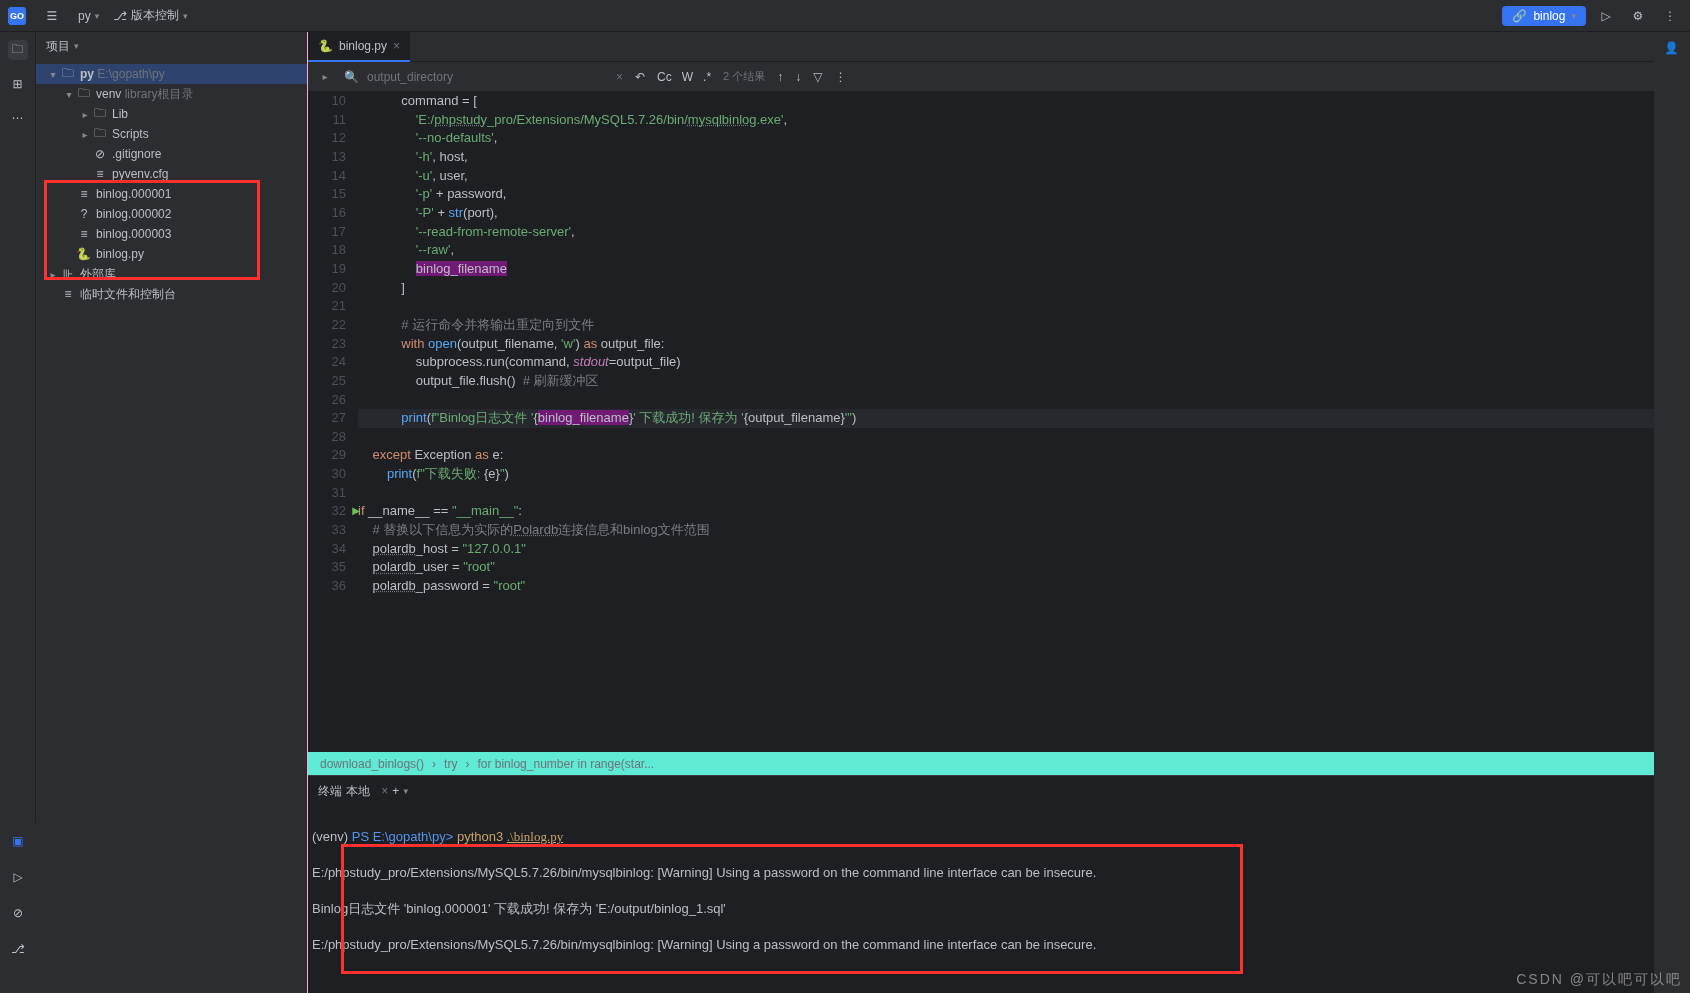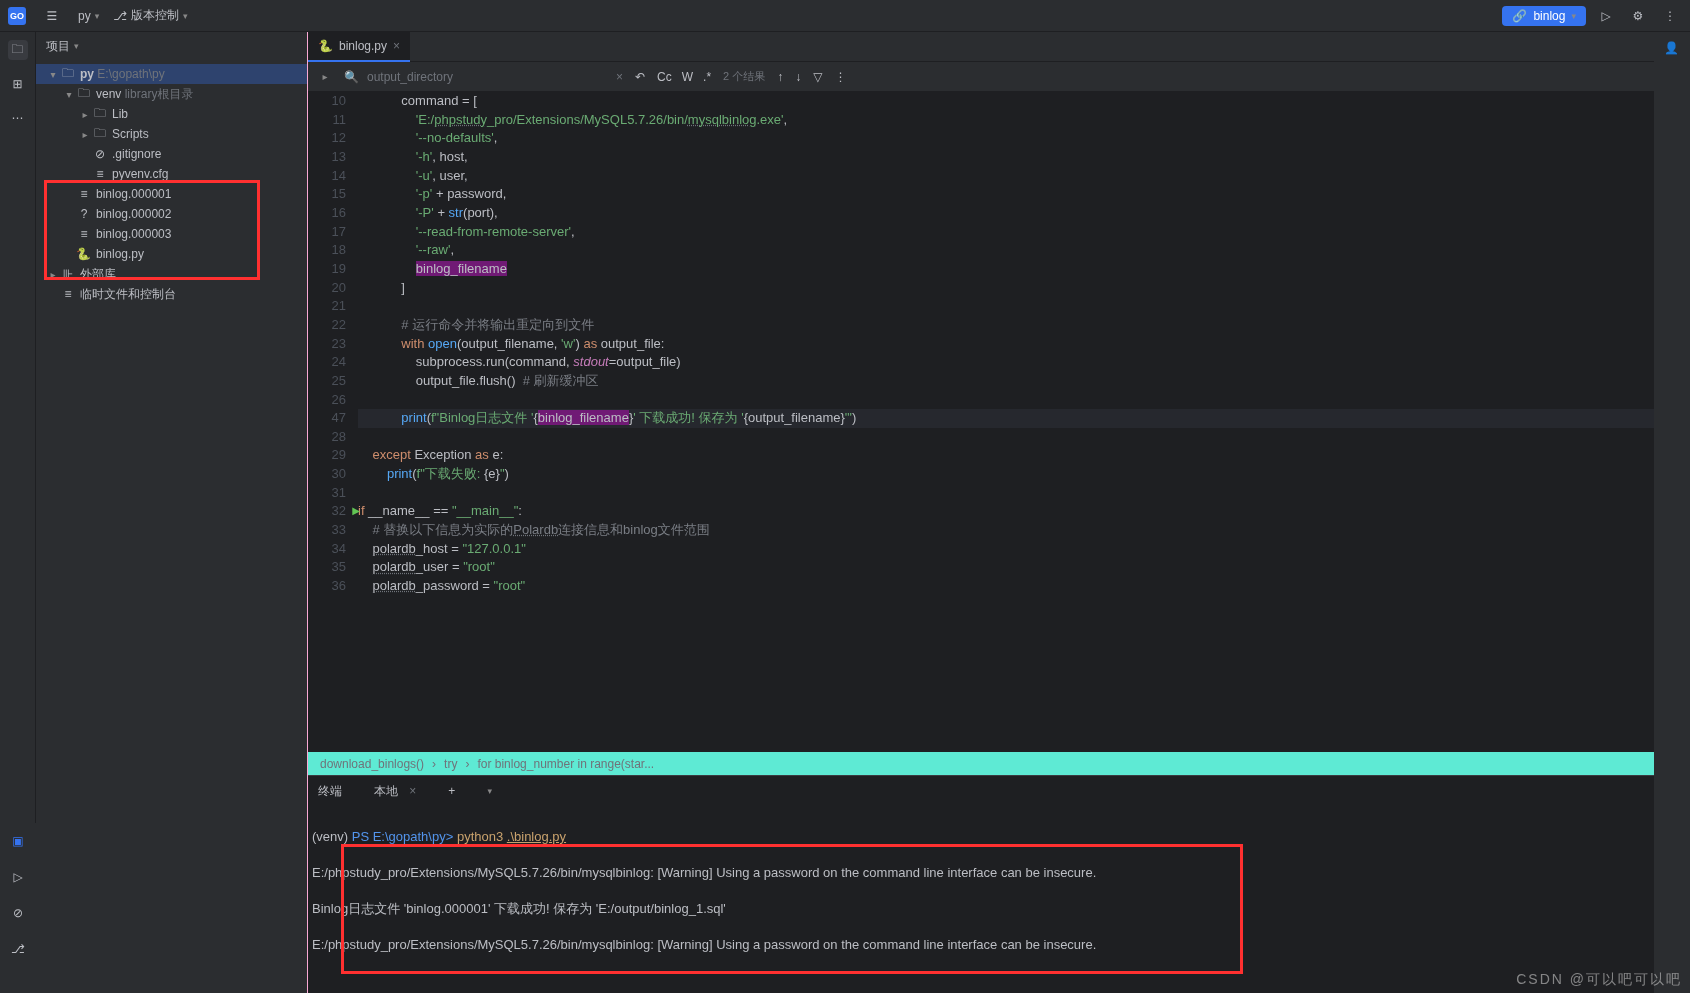--- a/index.html
+++ b/index.html
@@ -42,27 +42,27 @@
 .kw { color:#cf8e6d; }
 .str { color:#6aab73; }
 .fn { color:#56a8f5; }
 .cm { color:#7a7e85; }
 .var { color:#c77dbb; font-style:italic; }
 .ul { text-decoration:underline dotted #6f737a; }
 .sel-bg { background:#701a75; }
 .breadcrumb { height:24px; background:#5eead4; display:flex; align-items:center; padding:0 12px; font-size:12px; color:#6f737a; gap:8px; border-top:1px solid #1e1f22; }
 .terminal-area { height:218px; background:#1e1f22; border-top:1px solid #393b40; display:flex; }
 .term-main { flex:1; display:flex; flex-direction:column; }
-.term-tabs { height:30px; display:flex; align-items:center; padding:0 10px; gap:32px; font-size:12px; color:#bcbec4; }
+.term-tabs { height:30px; display:flex; align-items:center; padding:0 10px; gap:4px; font-size:12px; color:#bcbec4; }
 .term-tab { display:flex; align-items:center; gap:4px; }
 .term-body { flex:1; font-family:'Consolas',monospace; font-size:13px; padding:4px 4px; line-height:18px; position:relative; color:#bcbec4; white-space:pre; overflow:hidden; }
 .term-box { position:absolute; border:3px solid #ff3030; left:33px; top:38px; width:902px; height:130px; pointer-events:none; }
 .tpath { color:#5394ec; }
 .tcmd { color:#c9a26d; }
-.tul { text-decoration:underline; }
+.tul { text-decoration:underline;font-family:Liberation Serif, serif; }
 .watermark { position:absolute; right:8px; bottom:4px; color:#c8c8c8; font-size:14px; opacity:.6; letter-spacing:2px; }
 .far-rail { width:36px; background:#2b2d30; display:flex; flex-direction:column; align-items:center; padding-top:6px; }
 </style>
 </head>
 <body>
 
 <div class="toolbar">
   <div class="toolbar-left">
     <div class="logo">GO</div>
     <div class="icon-btn">☰</div>
@@ -190,21 +190,21 @@
           <div>17</div>
           <div>18</div>
           <div>19</div>
           <div>20</div>
           <div>21</div>
           <div>22</div>
           <div>23</div>
           <div>24</div>
           <div>25</div>
           <div>26</div>
-          <div>47</div>
+          <div>27</div>
           <div>28</div>
           <div>29</div>
           <div>30</div>
           <div>31</div>
           <div>32<span class="run-tri">▶</span></div>
           <div>33</div>
           <div>34</div>
           <div>35</div>
           <div>36</div>
         </div>

